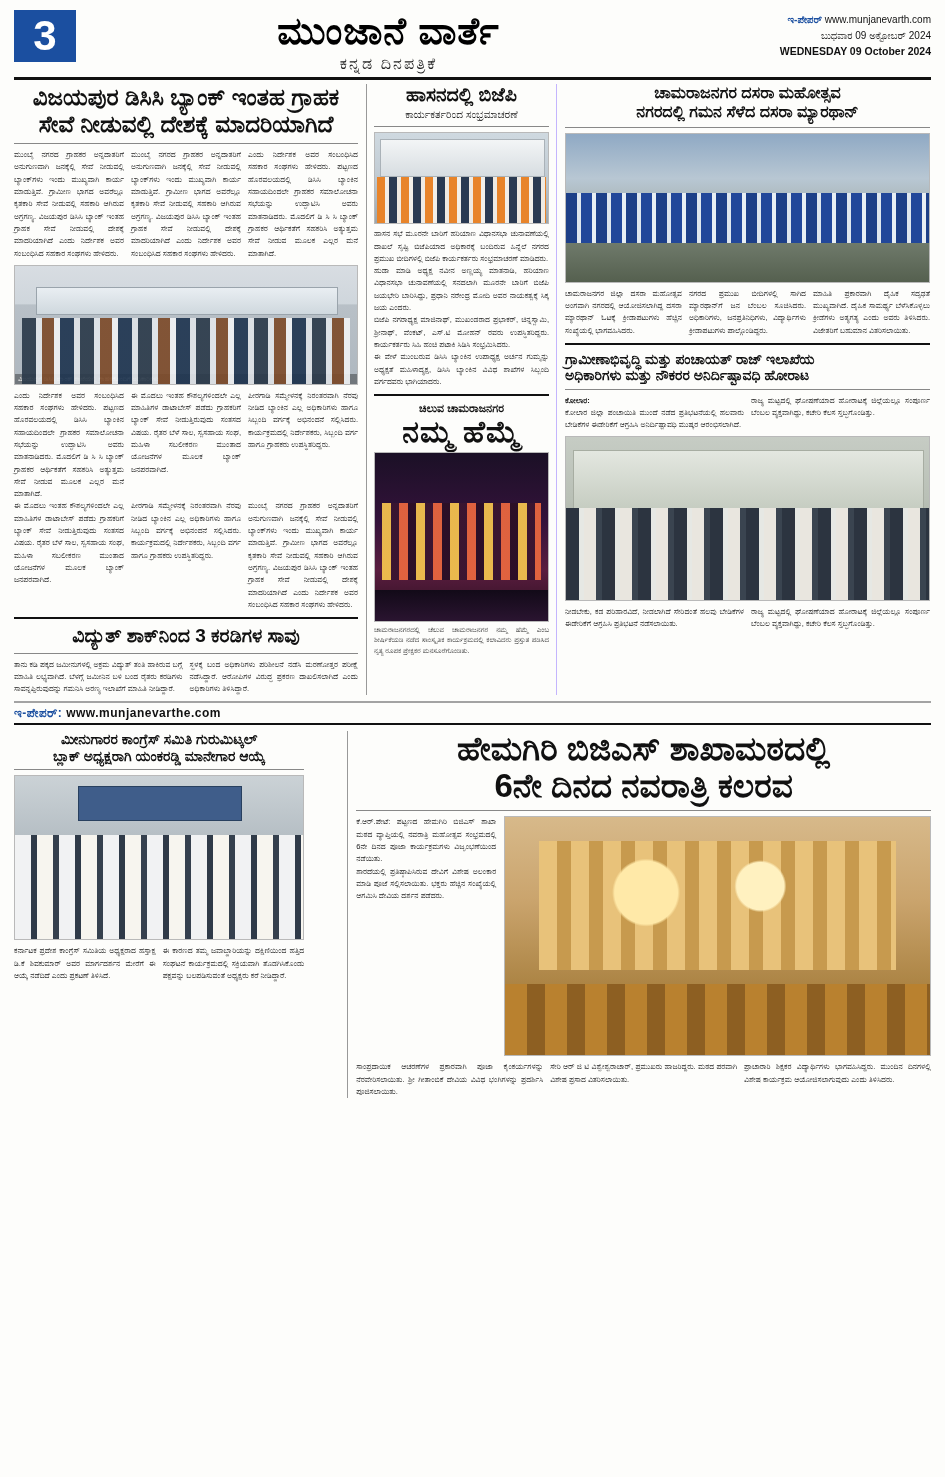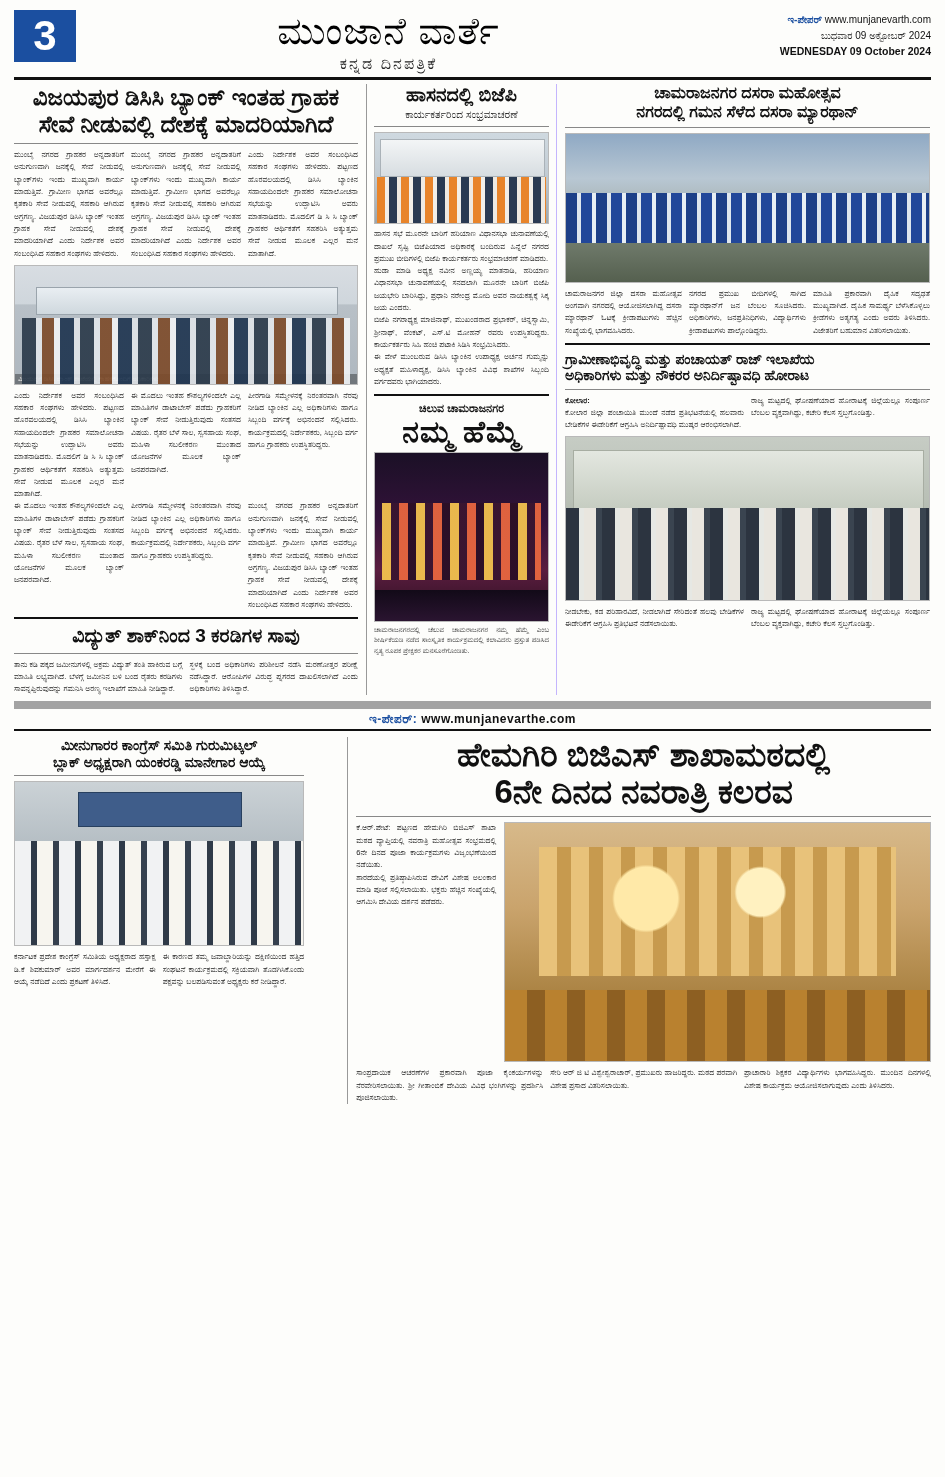--- a/index.html
+++ b/index.html
@@ -35,21 +35,21 @@
     display: flex; align-items: center; justify-content: center;
     line-height: 1;
   }
   .mast-center {
     flex: 1;
     text-align: center;
     padding-top: 2px;
   }
   .mast-title {
     font-size: 38px;
-    font-weight: normal;
+    font-weight: bold;
     letter-spacing: 1px;
     line-height: 1.05;
     color: #000;
   }
   .mast-sub {
     font-size: 16px;
     letter-spacing: 2px;
     margin-top: 3px;
     color: #222;
   }
@@ -254,24 +254,24 @@
   
   .feature-kicker { text-align:center; font-size:11px; font-weight:bold; color:#111; }
   .feature-title {
     text-align:center; font-size:30px; font-weight:bold; letter-spacing:1px;
     line-height:1.05; margin:1px 0 4px 0;
   }
 
   
   .band {
     margin: 6px 0 6px 0;
-    border-top: 8px solid #a3a3a3;
+    border-top: 2px solid #a3a3a3;
     border-bottom: 2px solid #111;
     padding: 3px 0;
-    text-align: center;
+    text-align: left;
     font-size: 12px;
     font-weight: bold;
     letter-spacing: .5px;
   }
   .band .tag { color: #1b4fa0; }
 
   
   .bottom {
     display: flex; gap: 8px;
   }
@@ -345,21 +345,21 @@
       </div>
 
       <div class="hr-thick"></div>
       <div class="hl hl-lg">ವಿದ್ಯುತ್ ಶಾಕ್‌ನಿಂದ 3 ಕರಡಿಗಳ ಸಾವು</div>
       <div class="hr-thin"></div>
       <div class="body-cols">
         <div class="bcol">
             <div class="txt">ತಾನು ಕಡಿ ಪಕ್ಕದ ಜಮೀನುಗಳಲ್ಲಿ ಅಕ್ರಮ ವಿದ್ಯುತ್ ತಂತಿ ಹಾಕಿರುವ ಬಗ್ಗೆ ಮಾಹಿತಿ ಲಭ್ಯವಾಗಿದೆ. ಬೆಳಗ್ಗೆ ಜಮೀನಿನ ಬಳಿ ಬಂದ ರೈತರು ಕರಡಿಗಳು ಸಾವನ್ನಪ್ಪಿರುವುದನ್ನು ಗಮನಿಸಿ ಅರಣ್ಯ ಇಲಾಖೆಗೆ ಮಾಹಿತಿ ನೀಡಿದ್ದಾರೆ.</div>
           </div>
         <div class="bcol">
-            <div class="txt">ಸ್ಥಳಕ್ಕೆ ಬಂದ ಅಧಿಕಾರಿಗಳು ಪರಿಶೀಲನೆ ನಡೆಸಿ ಮರಣೋತ್ತರ ಪರೀಕ್ಷೆ ನಡೆಸಿದ್ದಾರೆ. ಆರೋಪಿಗಳ ವಿರುದ್ಧ ಪ್ನಗರದ ದಾಖಲಿಸಲಾಗಿದೆ ಎಂದು ಅಧಿಕಾರಿಗಳು ತಿಳಿಸಿದ್ದಾರೆ.</div>
+            <div class="txt">ಸ್ಥಳಕ್ಕೆ ಬಂದ ಅಧಿಕಾರಿಗಳು ಪರಿಶೀಲನೆ ನಡೆಸಿ ಮರಣೋತ್ತರ ಪರೀಕ್ಷೆ ನಡೆಸಿದ್ದಾರೆ. ಆರೋಪಿಗಳ ವಿರುದ್ಧ ಪ್ರಕರಣ ದಾಖಲಿಸಲಾಗಿದೆ ಎಂದು ಅಧಿಕಾರಿಗಳು ತಿಳಿಸಿದ್ದಾರೆ.</div>
           </div>
       </div>
     </div>
 
     <div class="col col-b">
       <div class="hl hl-lg">ಹಾಸನದಲ್ಲಿ ಬಿಜೆಪಿ</div>
       <div class="subhl">ಕಾರ್ಯಕರ್ತರಿಂದ ಸಂಭ್ರಮಾಚರಣೆ</div>
       <div class="hr-thin"></div>
       <div class="photo ph-bjp"></div>
       <div class="txt" style="margin-top:4px;">ಹಾಸನ ಸಭೆ ಮೂರನೇ ಬಾರಿಗೆ ಹರಿಯಾಣ ವಿಧಾನಸಭಾ ಚುನಾವಣೆಯಲ್ಲಿ ದಾಖಲೆ ಸೃಷ್ಟಿ ಬಿಜೆಪಿಯಾದ ಅಧಿಕಾರಕ್ಕೆ ಬಂದಿರುವ ಹಿನ್ನೆಲೆ ನಗರದ ಪ್ರಮುಖ ಬೀದಿಗಳಲ್ಲಿ ಬಿಜೆಪಿ ಕಾರ್ಯಕರ್ತರು ಸಂಭ್ರಮಾಚರಣೆ ಮಾಡಿದರು.</div>

